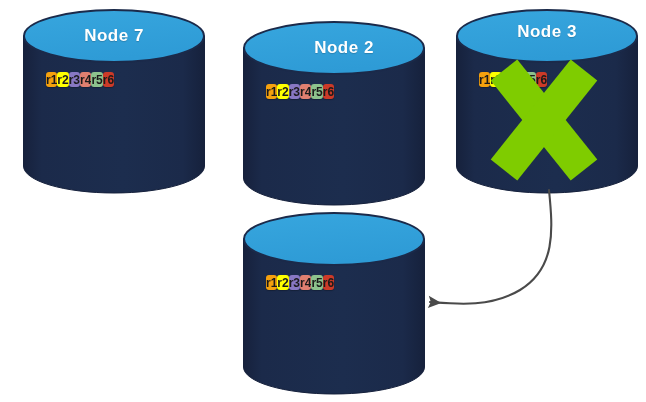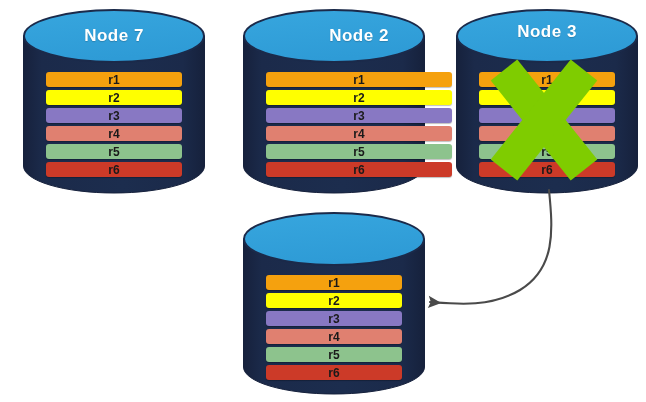--- a/index.html
+++ b/index.html
@@ -39,21 +39,21 @@
     letter-spacing: 0.5px;
     font-family: "Liberation Sans", sans-serif;
     text-shadow: 0 1px 1px rgba(0,0,0,0.18);
     pointer-events: none;
   }
   .rows {
     position: absolute;
     left: 0;
     width: 100%;
     display: flex;
-    flex-direction: column;
+    flex-direction: row;
   }
   .row {
     height: 15px;
     margin-bottom: 3px;
     border-radius: 3px;
     display: flex;
     align-items: center;
     justify-content: center;
     font-size: 12px;
     font-weight: bold;
@@ -101,21 +101,21 @@
       <div class="node-title" style="top: 18px;">Node  7</div>
       <div class="rows" style="top: 64px; padding-left: 23px; padding-right: 23px; box-sizing: border-box;">
         <div class="row" style="background: rgb(245, 161, 14);">r1</div>
         <div class="row" style="background: rgb(255, 255, 0);">r2</div>
         <div class="row" style="background: rgb(136, 120, 195);">r3</div>
         <div class="row" style="background: rgb(224, 128, 112);">r4</div>
         <div class="row" style="background: rgb(141, 195, 141);">r5</div>
         <div class="row" style="background: rgb(204, 58, 40);">r6</div>
       </div>
     </div>
-    <div class="node" style="left: 243px; top: 8px; width: 202px; height: 186px; padding-left: 30px;">
+    <div class="node" style="left: 243px; top: 20px; width: 202px; height: 186px;">
       <svg class="node-svg" width="182" height="186" viewBox="0 0 182 186">
         <defs>
           <linearGradient id="bodyg1" x1="0" y1="0" x2="1" y2="0">
             <stop offset="0" stop-color="#16213C"></stop>
             <stop offset="0.10" stop-color="#1B2A4A"></stop>
             <stop offset="0.55" stop-color="#1C2D4E"></stop>
             <stop offset="0.88" stop-color="#1B2A4A"></stop>
             <stop offset="1" stop-color="#16213C"></stop>
           </linearGradient>
           <linearGradient id="topg1" x1="0" y1="0" x2="0.3" y2="1">

